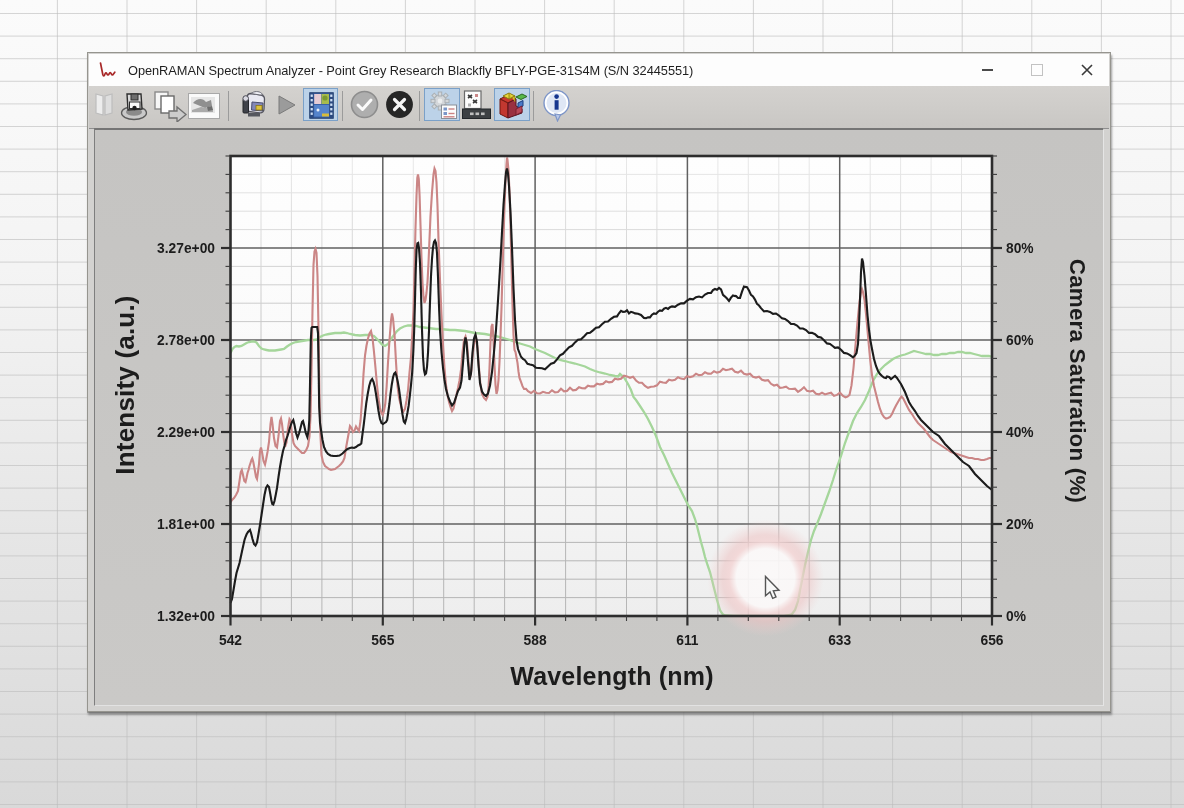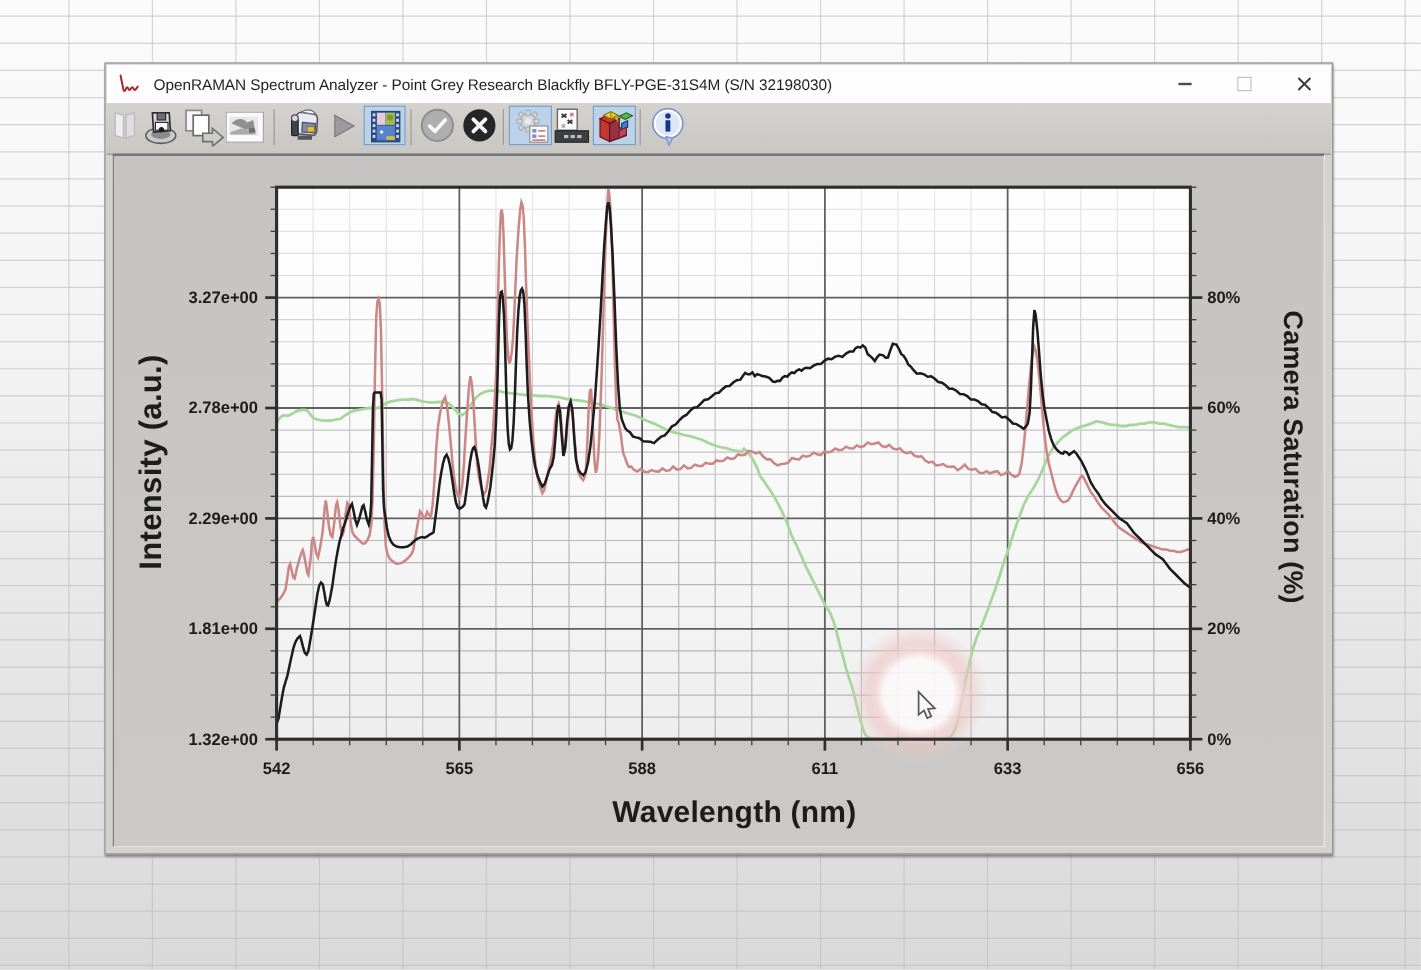--- a/index.html
+++ b/index.html
@@ -74,21 +74,21 @@
 <line x1="0" y1="736.7" x2="1184" y2="736.7" stroke="#bdbdbd" stroke-width="1" stroke-opacity="0.62"></line>
 <line x1="0" y1="759.3" x2="1184" y2="759.3" stroke="#bdbdbd" stroke-width="1" stroke-opacity="0.62"></line>
 <line x1="0" y1="781.9" x2="1184" y2="781.9" stroke="#bdbdbd" stroke-width="1" stroke-opacity="0.62"></line>
 <line x1="0" y1="804.5" x2="1184" y2="804.5" stroke="#bdbdbd" stroke-width="1" stroke-opacity="0.62"></line>
   </svg>
 <div id="win">
   <div id="titlebar">
     <svg style="position:absolute;left:10px;top:7px" width="24" height="19" viewBox="0 0 24 19">
       <path d="M1.5,2 L3.8,13.5 C4.3,15.5 5.2,15.3 5.8,13.4 C6.4,11.5 7.2,11.3 7.9,12.8 C8.6,14.3 9.4,14.3 10.1,12.8 C10.8,11.3 11.6,11.3 12.3,12.8 C13,14.3 13.8,14.3 14.5,12.9 L15.8,11.2" fill="none" stroke="#a82828" stroke-width="1.7" stroke-linecap="round"></path>
       </svg>
-    <div id="title">OpenRAMAN Spectrum Analyzer - Point Grey Research Blackfly BFLY-PGE-31S4M (S/N 32198030)</div>
+    <div id="title">OpenRAMAN Spectrum Analyzer - Point Grey Research Blackfly BFLY-PGE-31S4M (S/N 32445551)</div>
     <div style="position:absolute;left:893px;top:15px;width:11px;height:2.4px;background:#4a4a4a"></div>
     <div style="position:absolute;left:942px;top:10px;width:10px;height:10px;border:1.4px solid #c2c2c2"></div>
     <svg style="position:absolute;left:992px;top:10px" width="12" height="12" viewBox="0 0 12 12">
       <path d="M1,1 L11,11 M11,1 L1,11" stroke="#3a3a3a" stroke-width="1.6"></path>
       </svg>
   </div>
   <div id="toolbar"></div>
   <div id="panel"></div>
 </div>
 <svg style="position:absolute;left:94px;top:92px" width="20" height="25" viewBox="0 0 20 25">

